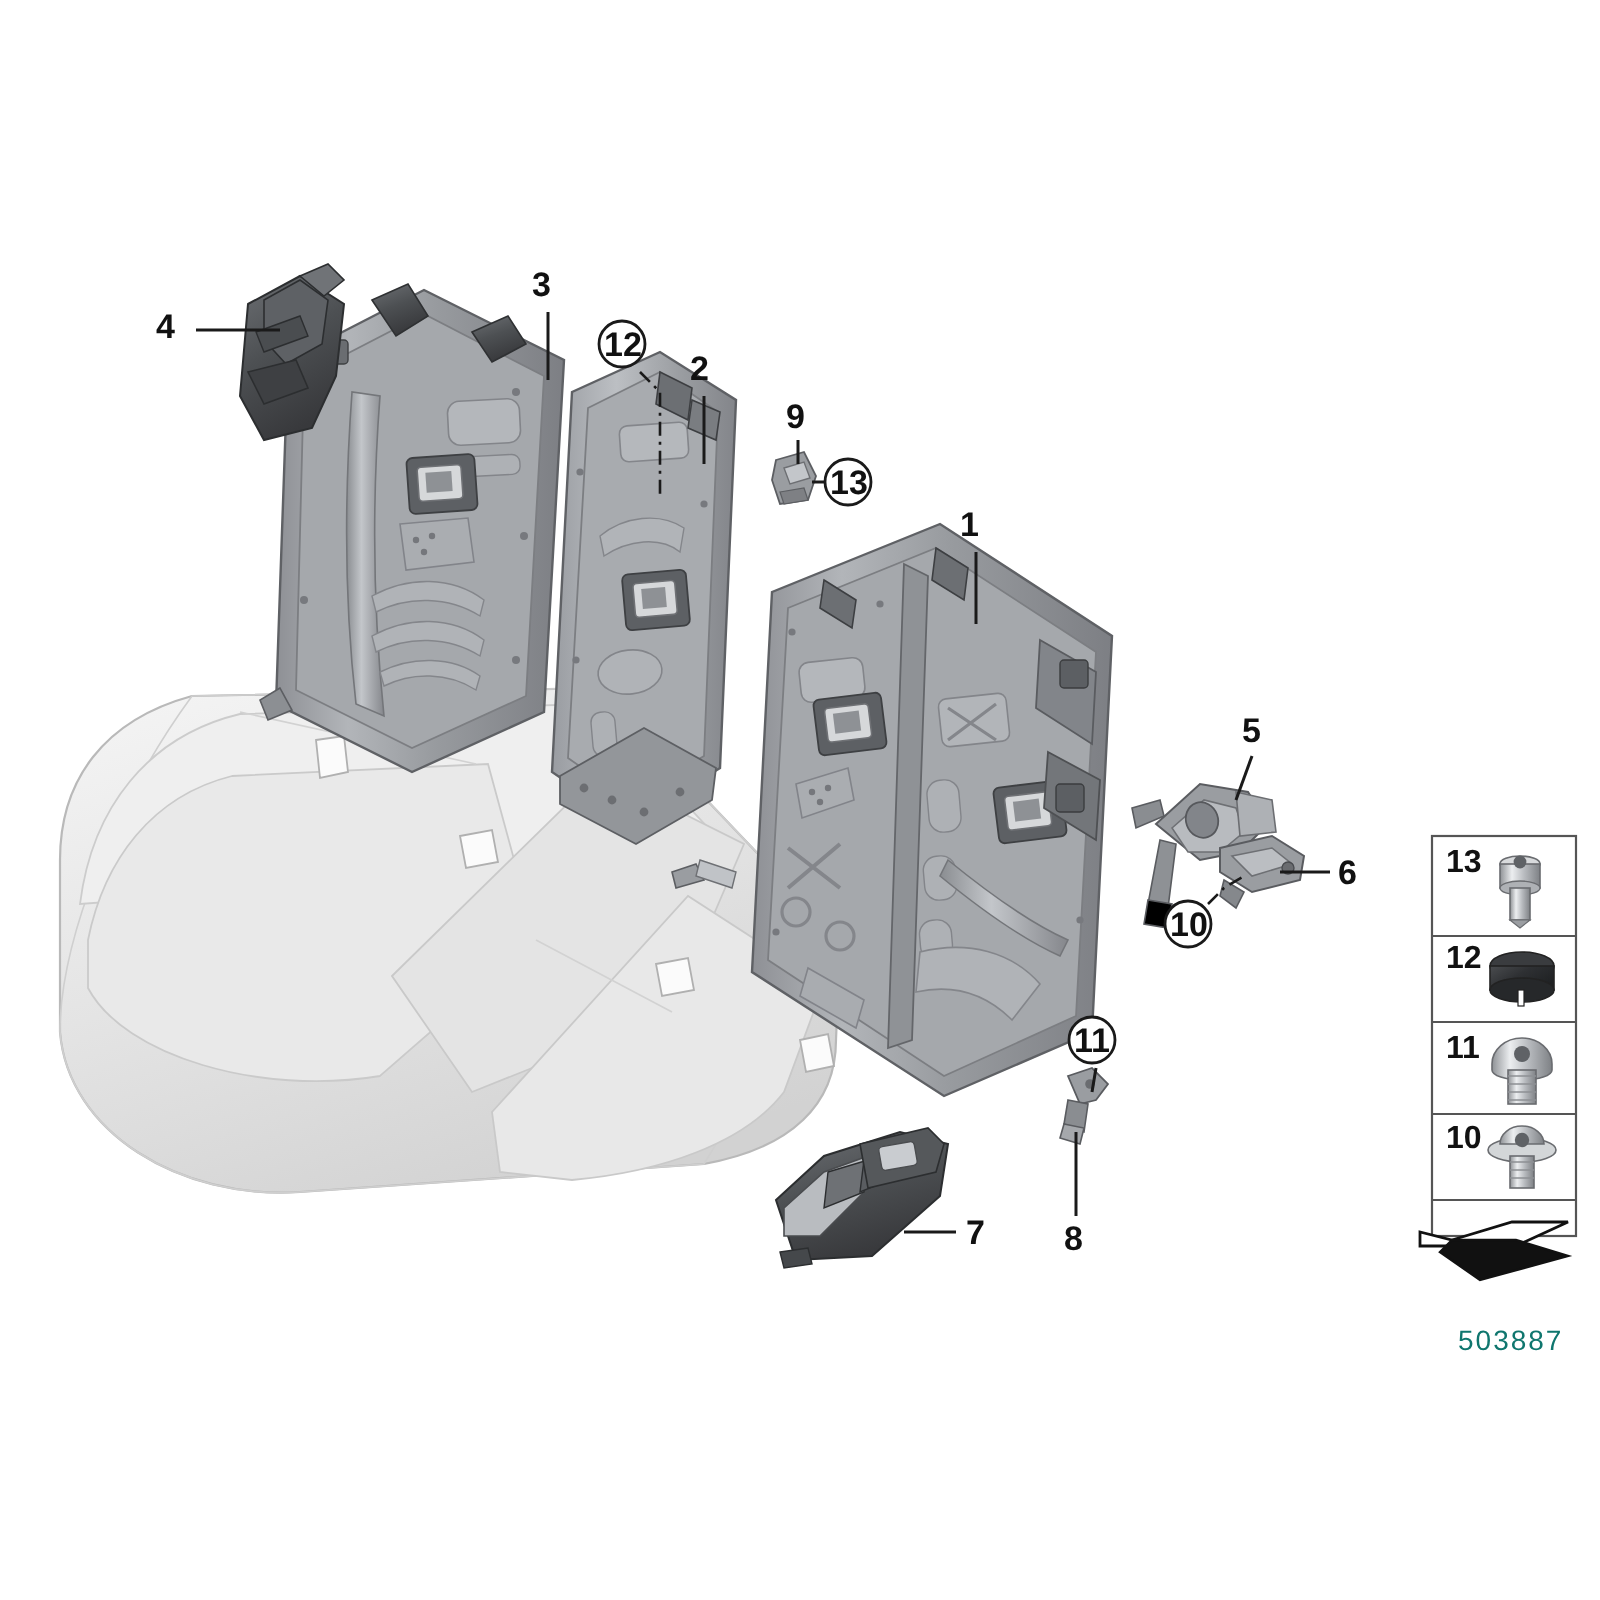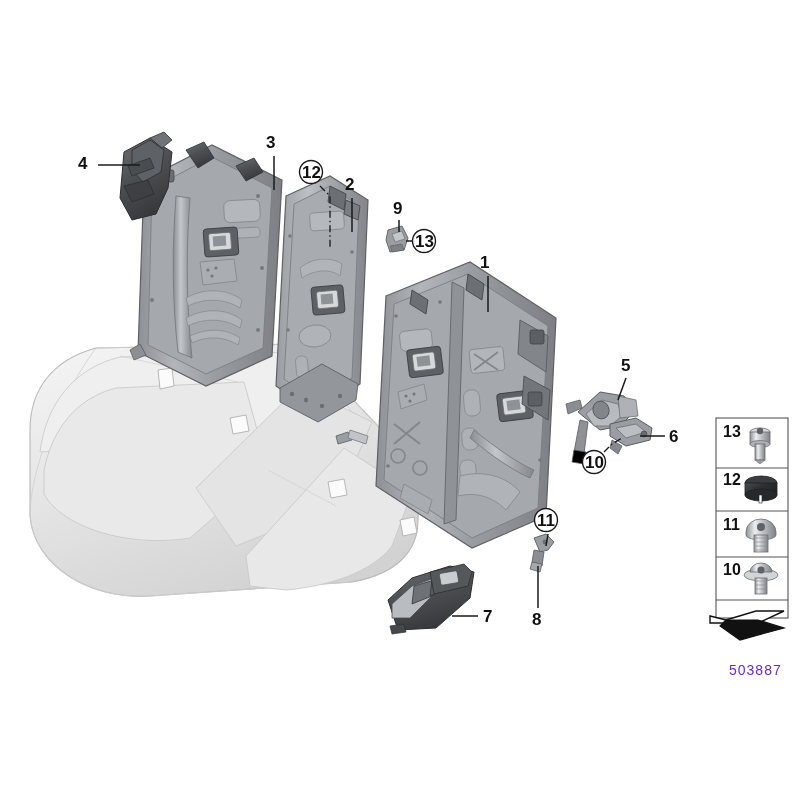--- a/index.html
+++ b/index.html
@@ -3,21 +3,21 @@
 <meta charset="utf-8">
 <style>
   html,body{margin:0;padding:0;background:#ffffff;}
   body{width:800px;height:800px;overflow:hidden;
        font-family:"Liberation Sans", sans-serif;color:#000;}
   #stage{position:relative;width:800px;height:800px;background:#fff;}
   #art{position:absolute;left:0;top:0;width:800px;height:800px;}
   .callout{position:absolute;font-weight:bold;font-size:17px;line-height:1;
            color:#111;letter-spacing:0;}
   .legend-num{font-weight:bold;font-size:16px;color:#111;}
-  .diagnum{position:absolute;font-size:14px;color:#6d28d9;letter-spacing:1px;}
+  .diagnum{position:absolute;font-size:14px;color:#0f766e;letter-spacing:1px;}
 </style>
 </head>
 <body>
 
 <div id="stage">
 
   <svg id="art" viewBox="0 0 800 800">
     <defs>
       <linearGradient id="metalV" x1="0" y1="0" x2="1" y2="0">
         <stop offset="0" stop-color="#8e9095"></stop>

